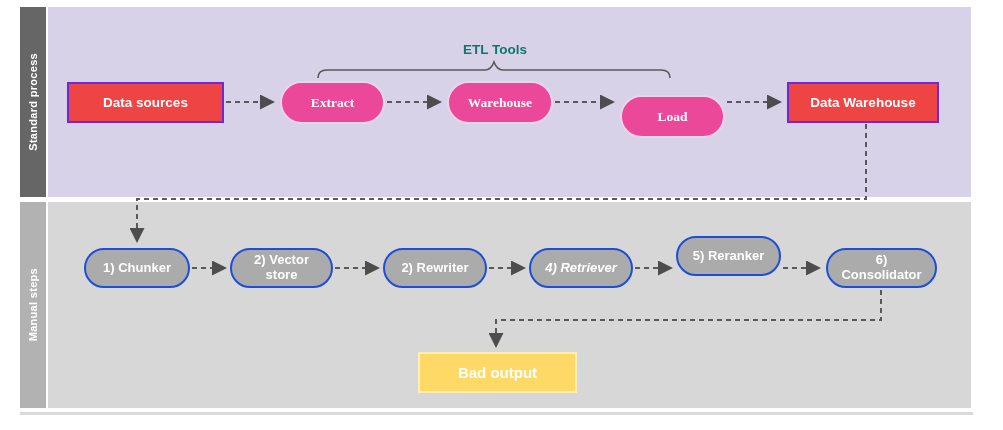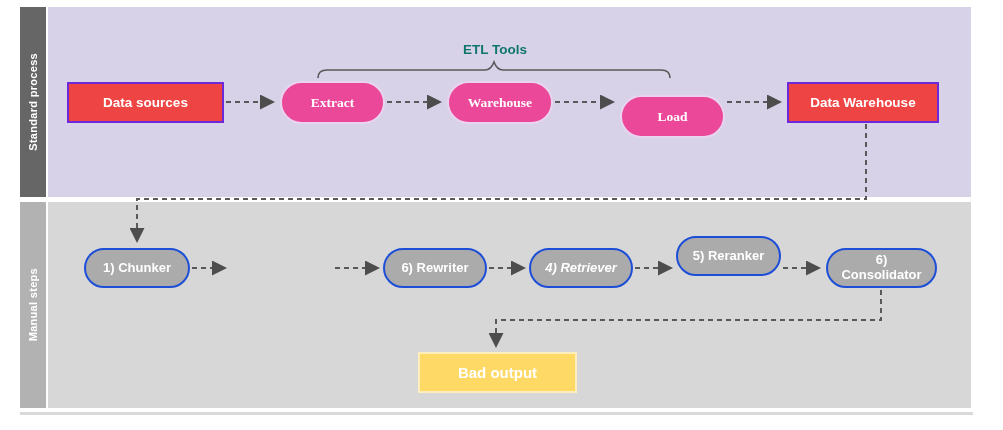--- a/index.html
+++ b/index.html
@@ -78,20 +78,21 @@
 
   <div class="etl-label">ETL Tools</div>
 
   <div class="node gray-box" style="left:67px;top:82px;width:157px;height:41px;">Data sources</div>
   <div class="node etl-pill" style="left:280px;top:81px;width:105px;height:43px;">Extract</div>
   <div class="node etl-pill" style="left:447px;top:81px;width:106px;height:43px;">Warehouse</div>
   <div class="node etl-pill" style="left:620px;top:81px;width:105px;height:43px;margin-top:14px;">Load</div>
   <div class="node gray-box" style="left:787px;top:82px;width:152px;height:41px;">Data Warehouse</div>
 
   <div class="node gray-pill" style="left:84px;top:248px;width:106px;height:40px;padding:0 4px;">1) Chunker</div>
-  <div class="node gray-pill" style="left:383px;top:248px;width:104px;height:40px;padding:0 4px;">6) Rewriter</div>
+  <div class="node gray-pill" style="left:230px;top:248px;width:103px;height:40px;padding:0 13px;">2) Vector store</div>
+  <div class="node gray-pill" style="left:383px;top:248px;width:104px;height:40px;padding:0 4px;">2) Rewriter</div>
   <div class="node gray-pill" style="left:529px;top:248px;width:104px;height:40px;padding:0 4px;font-style:italic;">4) Retriever</div>
   <div class="node gray-pill" style="left:676px;top:236px;width:105px;height:40px;padding:0 4px;">5) Reranker</div>
   <div class="node gray-pill" style="left:826px;top:248px;width:111px;height:40px;padding:0 13px;">6) Consolidator</div>
 
   <div class="node bad-box" style="left:418px;top:352px;width:159px;height:41px;">Bad output</div>
 
 </div>
 
 </body></html>

